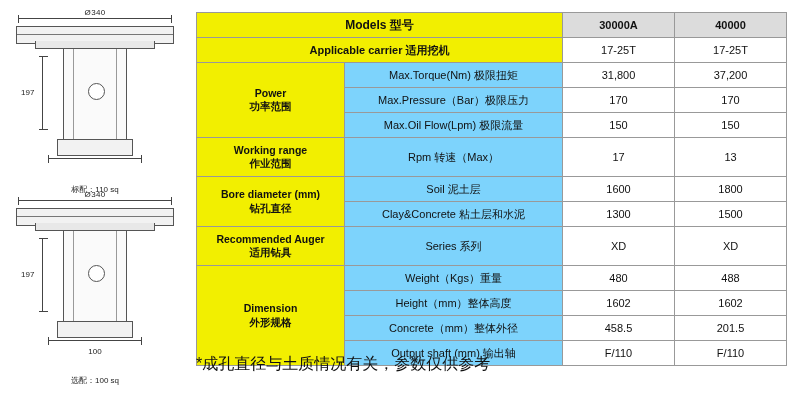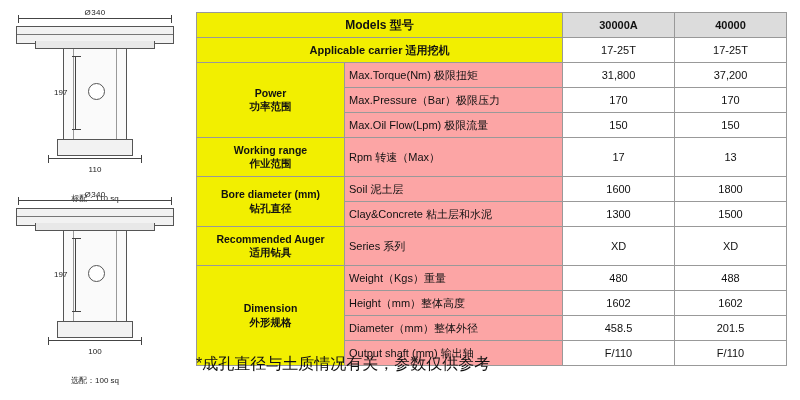--- a/index.html
+++ b/index.html
@@ -125,21 +125,20 @@
     border: 1px solid #555;
     background: #f2f2f2;
   }
   .vdim {
     position: absolute;
     left: 26px;
     top: 30px;
     bottom: 26px;
     width: 10px;
     border-left: 1px solid #444;
-    margin-left: 33px;
   }
   .vdim:before, .vdim:after {
     content: "";
     position: absolute;
     left: -4px;
     width: 9px;
     height: 1px;
     background: #444;
   }
   .vdim:before { top: 0; }
@@ -210,22 +209,22 @@
     font-size: 10.5px;
     line-height: 1.25;
   }
   .grey {
     background: #dcdcdc;
     text-align: center;
     font-weight: bold;
     margin-top: 48px;
   }
   .lbl {
-    background: #fca5a5;
-    text-align: left;
+    background: #7dd3fc;
+    text-align: center;
     padding-left: 8px;
     font-size: 11px;
   }
   .val {
     background: #ffffff;
     text-align: center;
     font-size: 11px;
   }
   .models-head {
     font-size: 12px;
@@ -261,21 +260,20 @@
       <div class="shaft">
         <div class="shaft-in"></div>
         <div class="hole"></div>
       </div>
       <div class="base"></div>
       <div class="vdim">
         <span>197</span>
       </div>
     </div>
     <div class="dim-bot-line"></div>
-    <div class="dim-bot">110</div>
     <div class="caption">标配：110 sq</div>
   </div>
 
   <div class="drawing bottom">
     <div class="dim-top">Ø340</div>
     <div class="dim-line-h"></div>
     <div class="body-wrap">
       <div class="flange"></div>
       <div class="flange-inner"></div>
       <div class="shaft">
@@ -364,21 +362,21 @@
         <td class="lbl">Weight（Kgs）重量</td>
         <td class="val">480</td>
         <td class="val">488</td>
       </tr>
       <tr>
         <td class="lbl">Height（mm）整体高度</td>
         <td class="val">1602</td>
         <td class="val">1602</td>
       </tr>
       <tr>
-        <td class="lbl">Diameter（mm）整体外径</td>
+        <td class="lbl">Concrete（mm）整体外径</td>
         <td class="val">458.5</td>
         <td class="val">201.5</td>
       </tr>
       <tr>
         <td class="lbl">Output shaft (mm) 输出轴</td>
         <td class="val">F/110</td>
         <td class="val">F/110</td>
       </tr>
 
     </tbody>

